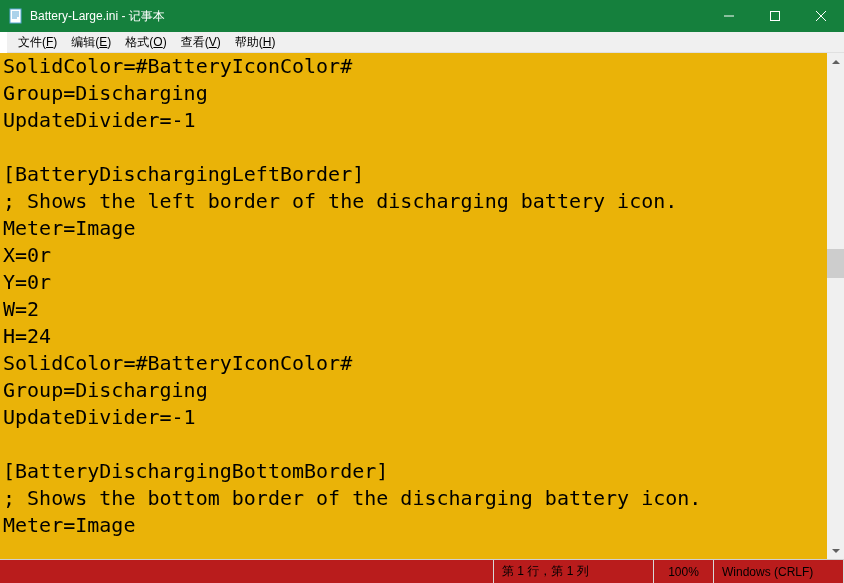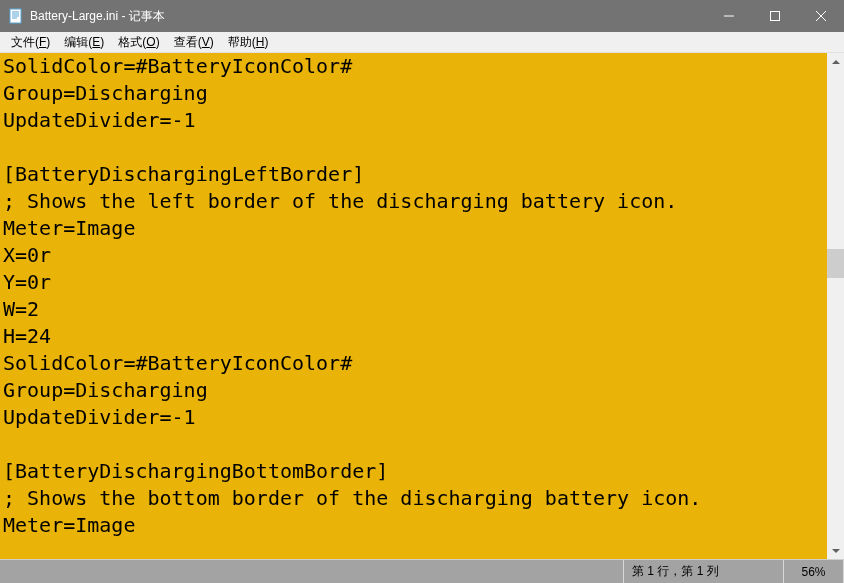--- a/index.html
+++ b/index.html
@@ -10,21 +10,21 @@
     body {
       font-family: "Segoe UI", Tahoma, sans-serif;
       width: 844px;
       height: 583px;
       overflow: hidden;
       background: #fff;
       display: flex;
       flex-direction: column;
     }
     .titlebar {
-      background: #737373;
+      background: #15803d;
       height: 32px;
       display: flex;
       align-items: center;
       color: #fff;
       font-size: 12px;
     }
     .titlebar-icon {
       width: 16px;
       height: 16px;
       margin-left: 8px;
@@ -58,20 +58,21 @@
       fill: none;
     }
     .menubar {
       background: #f0f0f0;
       height: 21px;
       display: flex;
       align-items: center;
       padding: 0 4px;
       font-size: 12px;
       border-bottom: 1px solid #e0e0e0;
+      margin-left: 7px;
     }
     .menu-item {
       padding: 0 7px;
       height: 100%;
       display: flex;
       align-items: center;
       cursor: default;
     }
     .menu-item .underline {
       text-decoration: underline;
@@ -124,21 +125,21 @@
       left: 0;
       right: 0;
       background: #cdcdcd;
     }
     .scroll-arrow.bottom {
       position: absolute;
       bottom: 0;
     }
     .statusbar {
       height: 24px;
-      background: #a3a3a3;
+      background: #b91c1c;
       border-top: 1px solid #d0d0d0;
       display: flex;
       font-size: 12px;
       align-items: stretch;
     }
     .status-spacer {
       flex: 1;
       border-right: 1px solid #d8d8d8;
     }
     .status-cell {
@@ -237,14 +238,15 @@
       <svg width="8" height="4" viewBox="0 0 8 4">
           <path d="M0 0 L4 4 L8 0" fill="#606060"></path>
         </svg>
     </div>
   </div>
 </div>
 
 <div class="statusbar">
   <div class="status-spacer"></div>
   <div class="status-cell position">第 1 行，第 1 列</div>
-  <div class="status-cell zoom">56%</div>
+  <div class="status-cell zoom">100%</div>
+  <div class="status-cell encoding-eol">Windows (CRLF)</div>
 </div>
 
 </body></html>

